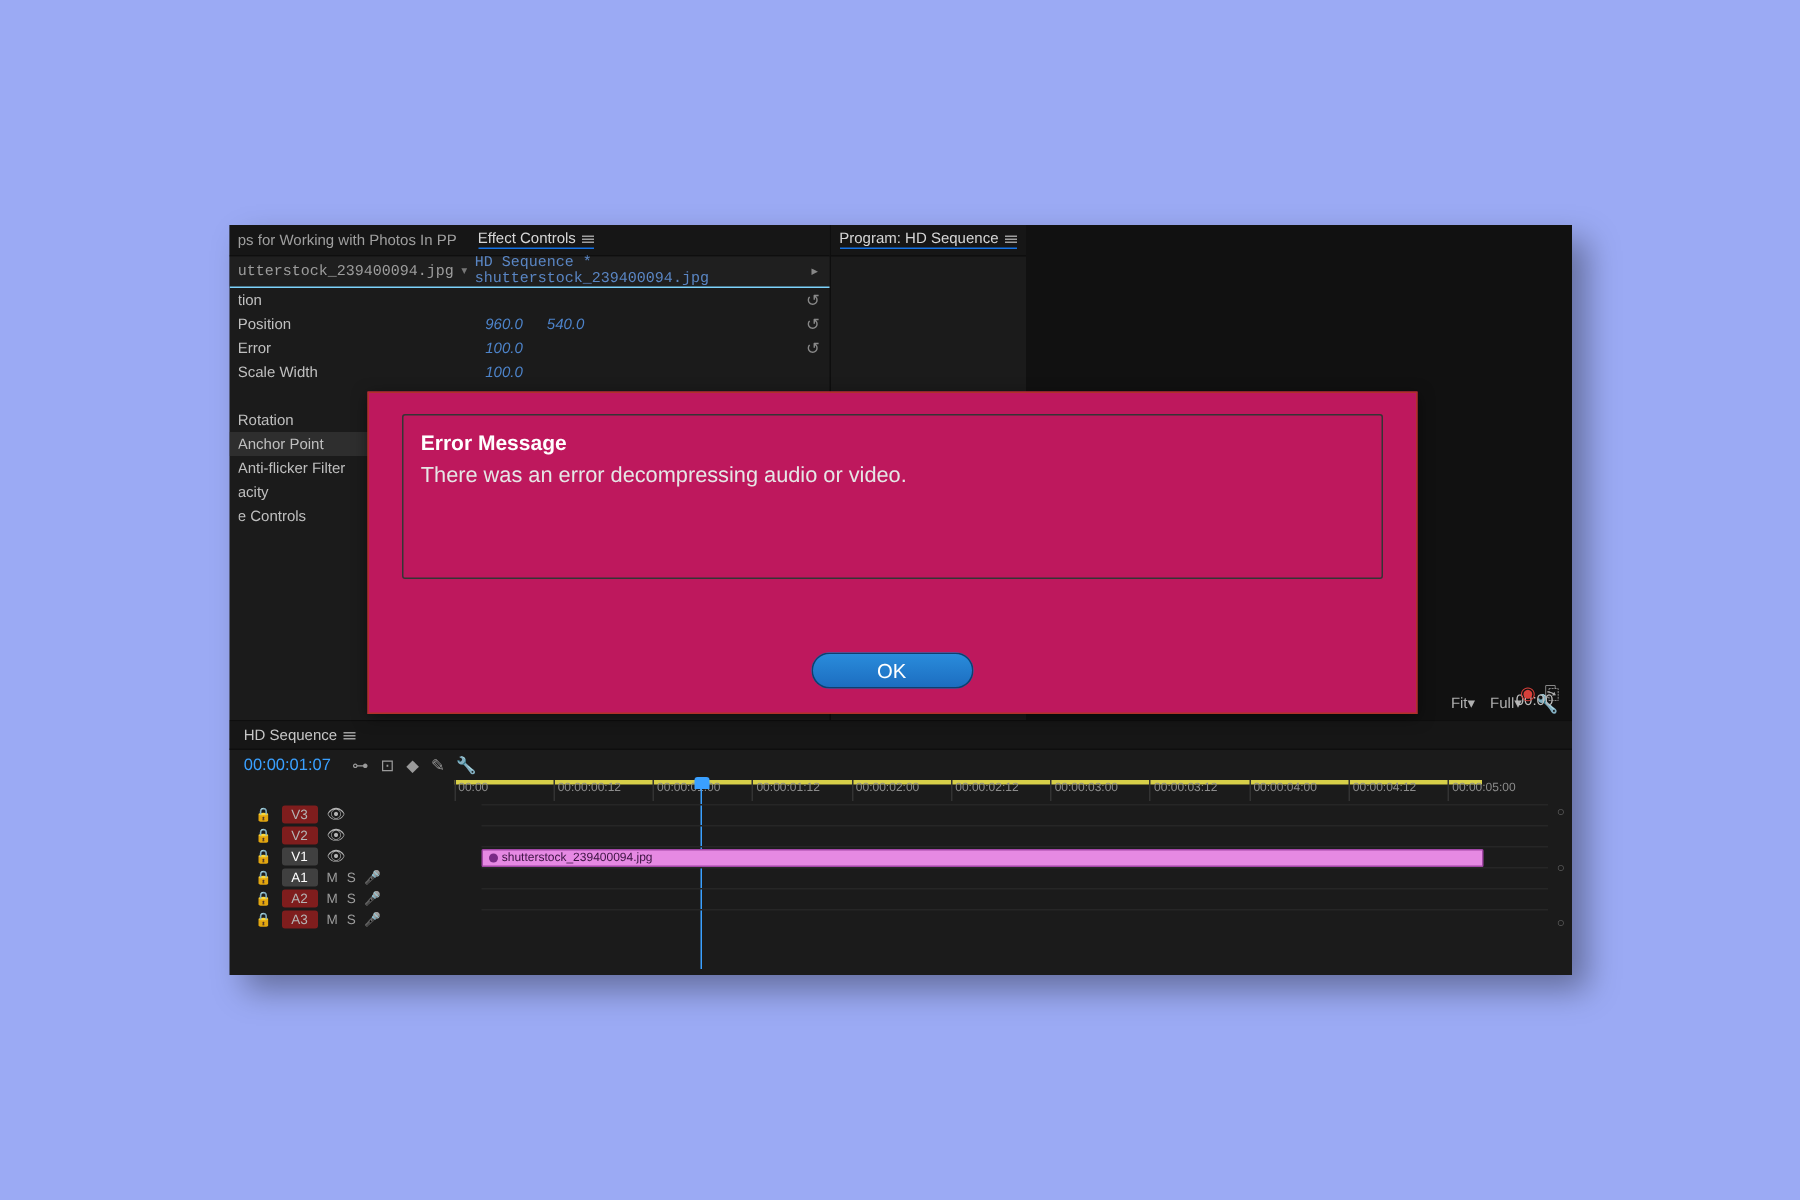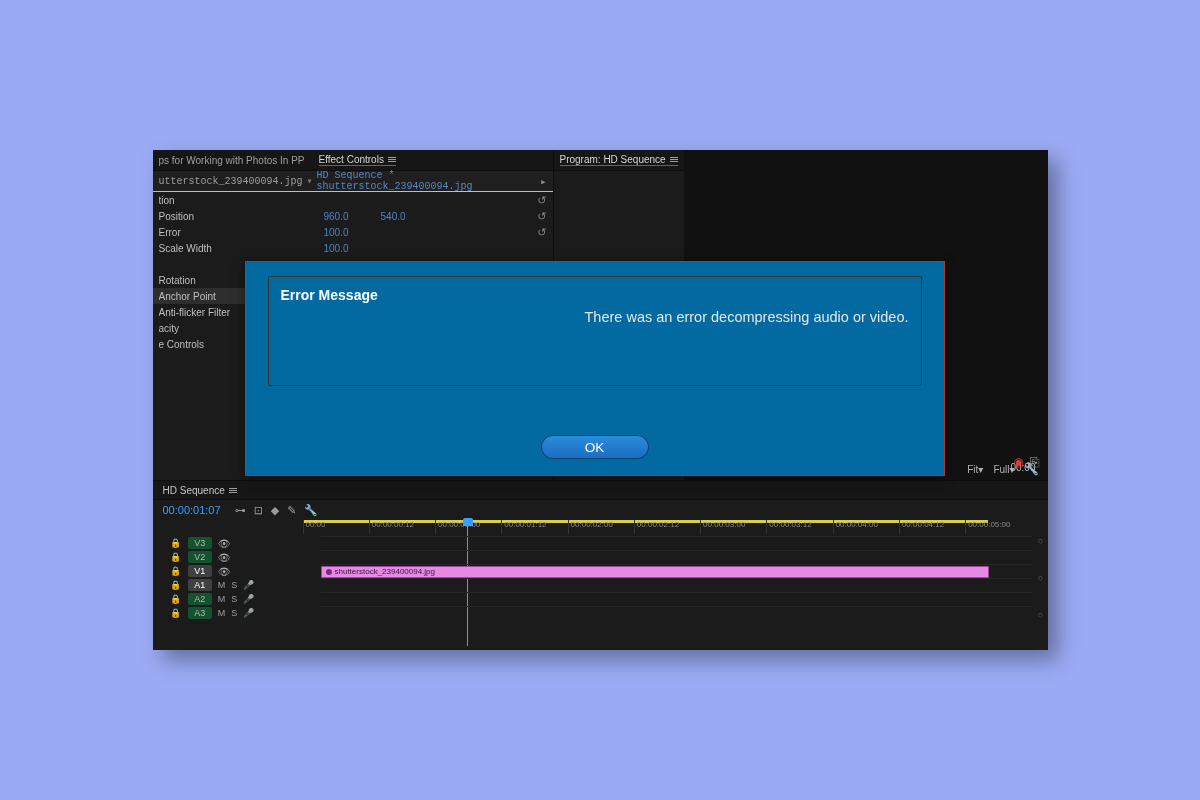--- a/index.html
+++ b/index.html
@@ -25,21 +25,21 @@
   .source-row .chev{margin:0 4px;color:#777;}
   .source-row .seq-path{color:#5a86c4;}
   .source-row .flex{flex:1;}
   .reset-arrow{color:#888;font-size:11px;margin-left:4px;cursor:pointer;}
 
   
   .fx-list{flex:1;overflow:hidden;}
   .fx-row{display:flex;align-items:center;height:16px;font-size:10px;padding:0 0 0 6px;color:#bfbfbf;border-bottom:0;}
   .fx-row.hi{background:#2e2e2e;}
   .fx-row .label{flex:0 0 165px;white-space:nowrap;overflow:hidden;}
-  .fx-row .vals{color:#4d83c9;flex:1;display:flex;gap:32px;}
+  .fx-row .vals{color:#4d83c9;flex:1;display:flex;gap:16px;font-style:italic;}
   .fx-row .rarrow{color:#888;margin-left:auto;margin-right:6px;font-size:11px;}
   .fx-table{position:relative;}
 
   
   .program-body{flex:1;background:#111;position:relative;}
   .monitor-footer{position:absolute;bottom:4px;right:8px;display:flex;align-items:center;gap:10px;font-size:10px;color:#b0b0b0;}
   .monitor-footer .dd{display:flex;align-items:center;gap:0;}
   .monitor-footer .wrench{font-size:12px;}
   .monitor-tc{position:absolute;right:4px;bottom:3px;color:#bdbdbd;font-size:10px;}
   .monitor-icons{position:absolute;right:8px;top:305px;display:flex;gap:6px;color:#c55;font-size:12px;}
@@ -58,34 +58,34 @@
   .rtick{flex:1;border-left:1px solid #333;padding-left:2px;}
   .play-range{position:absolute;left:0;right:6%;top:0;height:3px;background:#d7cf49;}
   .playhead{position:absolute;left:22%;top:-2px;width:10px;height:16px;}
   .playhead .handle{width:10px;height:8px;background:#3aa0ff;border-radius:2px 2px 0 0;}
   .playhead .line{position:absolute;left:4px;top:8px;width:1px;height:120px;background:#3aa0ff;}
 
   .tracks{position:relative;display:flex;flex-direction:column;margin-top:2px;}
   .track{display:flex;align-items:center;height:14px;font-size:9px;color:#b4b4b4;}
   .track .head{width:150px;display:flex;align-items:center;gap:6px;padding-left:18px;background:transparent;}
   .track .lock{font-size:9px;}
-  .track .tname{display:inline-block;min-width:18px;text-align:center;background:#14532d;padding:1px 3px;border-radius:2px;}
+  .track .tname{display:inline-block;min-width:18px;text-align:center;background:#7f1d1d;padding:1px 3px;border-radius:2px;}
   .track.selected .tname{background:#404040;color:#fff;}
   .track .eye{font-size:10px;}
   .track .m,.track .s,.track .mic{font-size:9px;color:#9d9d9d;}
   .track .lane{flex:1;height:100%;border-top:1px solid #262626;position:relative;margin-right:16px;}
   .track .lane .clip{position:absolute;left:0;right:6%;top:1px;bottom:1px;background:#e689e3;border:1px solid #a246a6;border-radius:1px;display:flex;align-items:center;padding-left:4px;font-size:8px;color:#3a1240;}
   .track .lane .clip .dot{width:6px;height:6px;border-radius:50%;background:#7a2a86;margin-right:3px;}
   .right-vbar{position:absolute;right:2px;top:0;bottom:0;width:10px;display:flex;flex-direction:column;justify-content:space-between;align-items:center;}
   .right-vbar .o{color:#666;font-size:9px;}
 
   
-  .error-dialog{position:absolute;left:92px;top:111px;width:700px;height:215px;background:#0369a1;border:1px solid #b03228;box-shadow:0 2px 10px rgba(0,0,0,.5);padding:16px 22px 14px 22px;box-sizing:border-box;}
+  .error-dialog{position:absolute;left:92px;top:111px;width:700px;height:215px;background:#be185d;border:1px solid #b03228;box-shadow:0 2px 10px rgba(0,0,0,.5);padding:16px 22px 14px 22px;box-sizing:border-box;}
   .error-title{font-size:14px;font-weight:600;color:#fff;margin-bottom:6px;}
-  .error-body{font-size:14.5px;color:#e6e6e6;margin-bottom:6px;text-align:right;}
+  .error-body{font-size:14.5px;color:#e6e6e6;margin-bottom:6px;}
   .error-box{position:absolute;left:22px;right:22px;top:14px;height:110px;border:1px solid #353535;border-radius:2px;padding:10px 12px;box-sizing:border-box;}
   .ok-btn{position:absolute;left:50%;transform:translateX(-50%);bottom:16px;width:108px;height:24px;border-radius:14px;background:linear-gradient(#2a8ddc,#1c6cbf);color:#fff;font-size:13.5px;font-weight:500;display:flex;align-items:center;justify-content:center;cursor:pointer;box-shadow:inset 0 0 0 1px #0f3f6e;}
 </style>
 </head>
 <body>
 
 <div class="app-frame">
 
   <div class="top-area">
 

